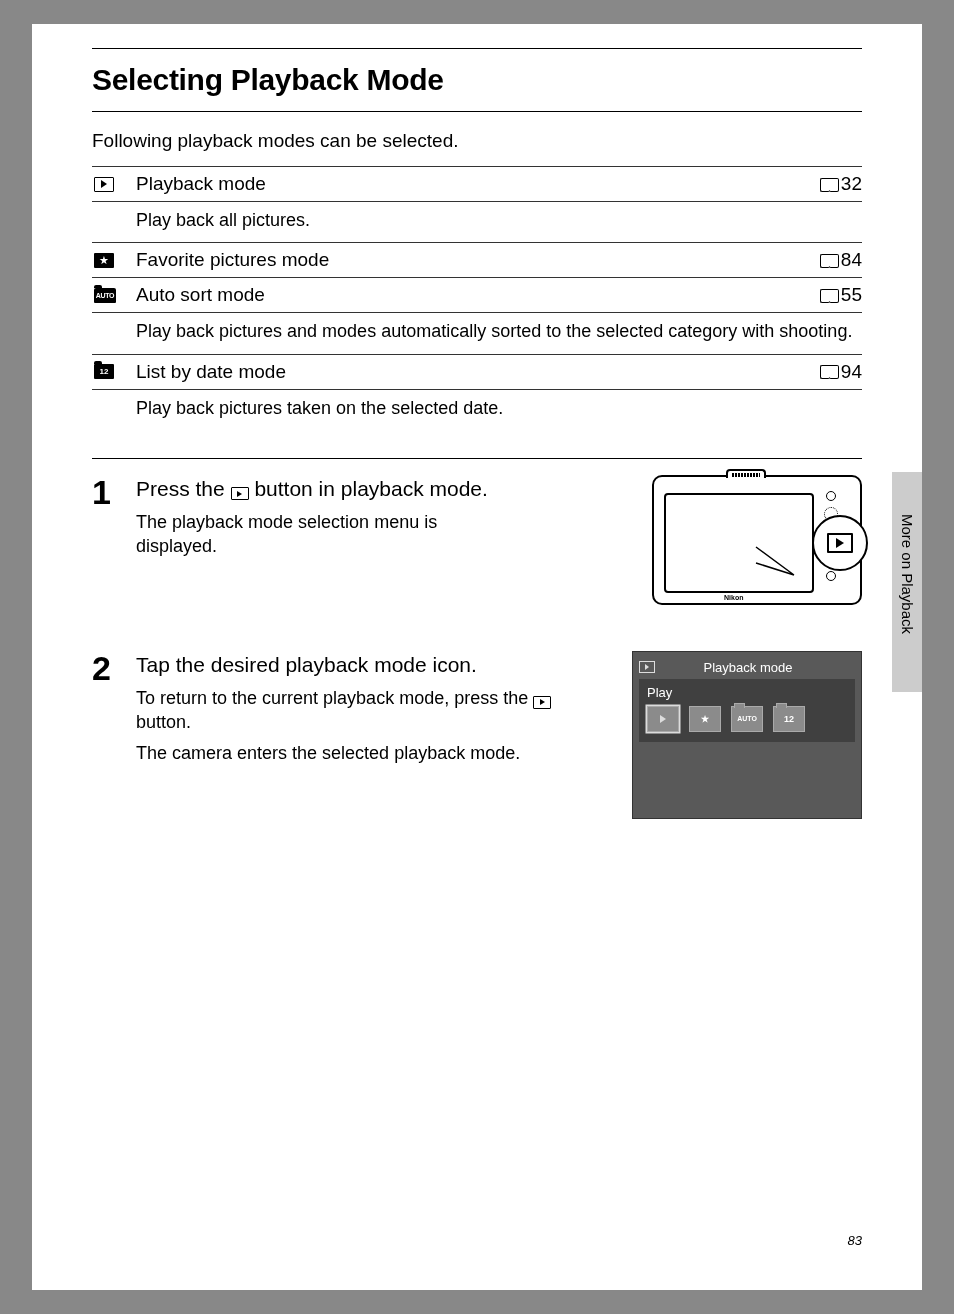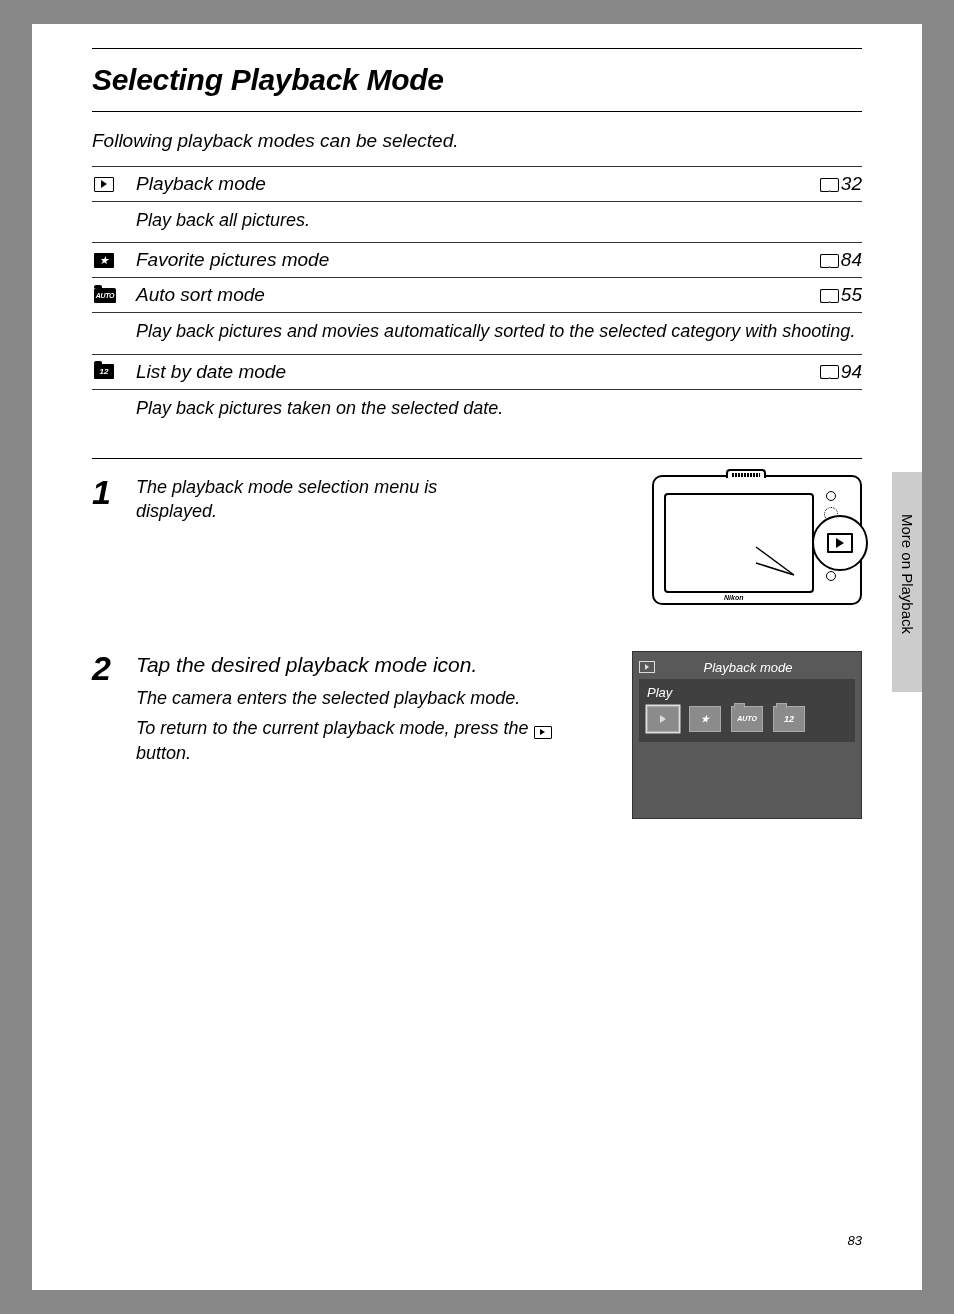--- a/index.html
+++ b/index.html
@@ -13,21 +13,20 @@
   }
   .page {
     position: absolute;
     left: 32px; top: 24px;
     width: 890px;
     height: 1266px;
     background: #fff;
   }
   .content {
     padding: 24px 60px 0 60px;
-    font-style: italic;
   }
   .title-rule-top {
     border-top: 1px solid #000;
     margin-bottom: 14px;
   }
   h1 {
     font-size: 30px;
     font-weight: 700;
     margin-bottom: 14px;
     letter-spacing: -0.3px;
@@ -373,40 +372,47 @@
       <div class="mode-row-head">
         <span class="mode-icon-cell">
           <span class="icon-auto-box">AUTO</span>
         </span>
         <span class="mode-title">Auto sort mode</span>
         <span class="page-ref">
           <span class="book-icon"></span>
           <span>55</span>
         </span>
       </div>
-      <div class="mode-desc">Play back pictures and movies automatically sorted to the selected category with shooting.</div>
+      <div class="mode-desc">Play back pictures and modes automatically sorted to the selected category with shooting.</div>
 
       <div class="mode-row-head">
         <span class="mode-icon-cell">
           <span class="icon-date-box">12</span>
         </span>
         <span class="mode-title">List by date mode</span>
         <span class="page-ref">
           <span class="book-icon"></span>
           <span>94</span>
         </span>
       </div>
       <div class="mode-desc last-desc">Play back pictures taken on the selected date.</div>
     </div>
 
     <div class="steps-rule"></div>
 
     <div class="step">
       <div class="step-num">1</div>
       <div class="step-body">
+        <div class="step-title">
+          <span>Press the </span>
+          <span class="play-inline small">
+              <span class="tri"></span>
+            </span>
+          <span> button in playback mode.</span>
+        </div>
         <div class="step-text">The playback mode selection menu is displayed.</div>
       </div>
       <div class="camera-wrap">
         <div class="camera">
           <div class="camera-top"></div>
           <div class="camera-screen"></div>
           <div class="knob k1"></div>
           <div class="knob k2"></div>
           <div class="knob k3"></div>
           <div class="knob k4"></div>
@@ -423,28 +429,28 @@
               <span class="tri"></span>
             </span>
         </div>
       </div>
     </div>
 
     <div class="step" style="padding-top:26px;">
       <div class="step-num">2</div>
       <div class="step-body">
         <div class="step-title">Tap the desired playback mode icon.</div>
-        <div class="step-text">The camera enters the selected playback mode.</div>
         <div class="step-text">
           <span>To return to the current playback mode, press the </span>
           <span class="play-inline small">
               <span class="tri"></span>
             </span>
           <span> button.</span>
         </div>
+        <div class="step-text">The camera enters the selected playback mode.</div>
       </div>
       <div class="screen-wrap">
         <div class="screen">
           <div class="screen-header">
             <span class="hicon">
                 <span class="tri"></span>
               </span>
             <span class="htitle">Playback mode</span>
           </div>
           <div class="screen-body">

